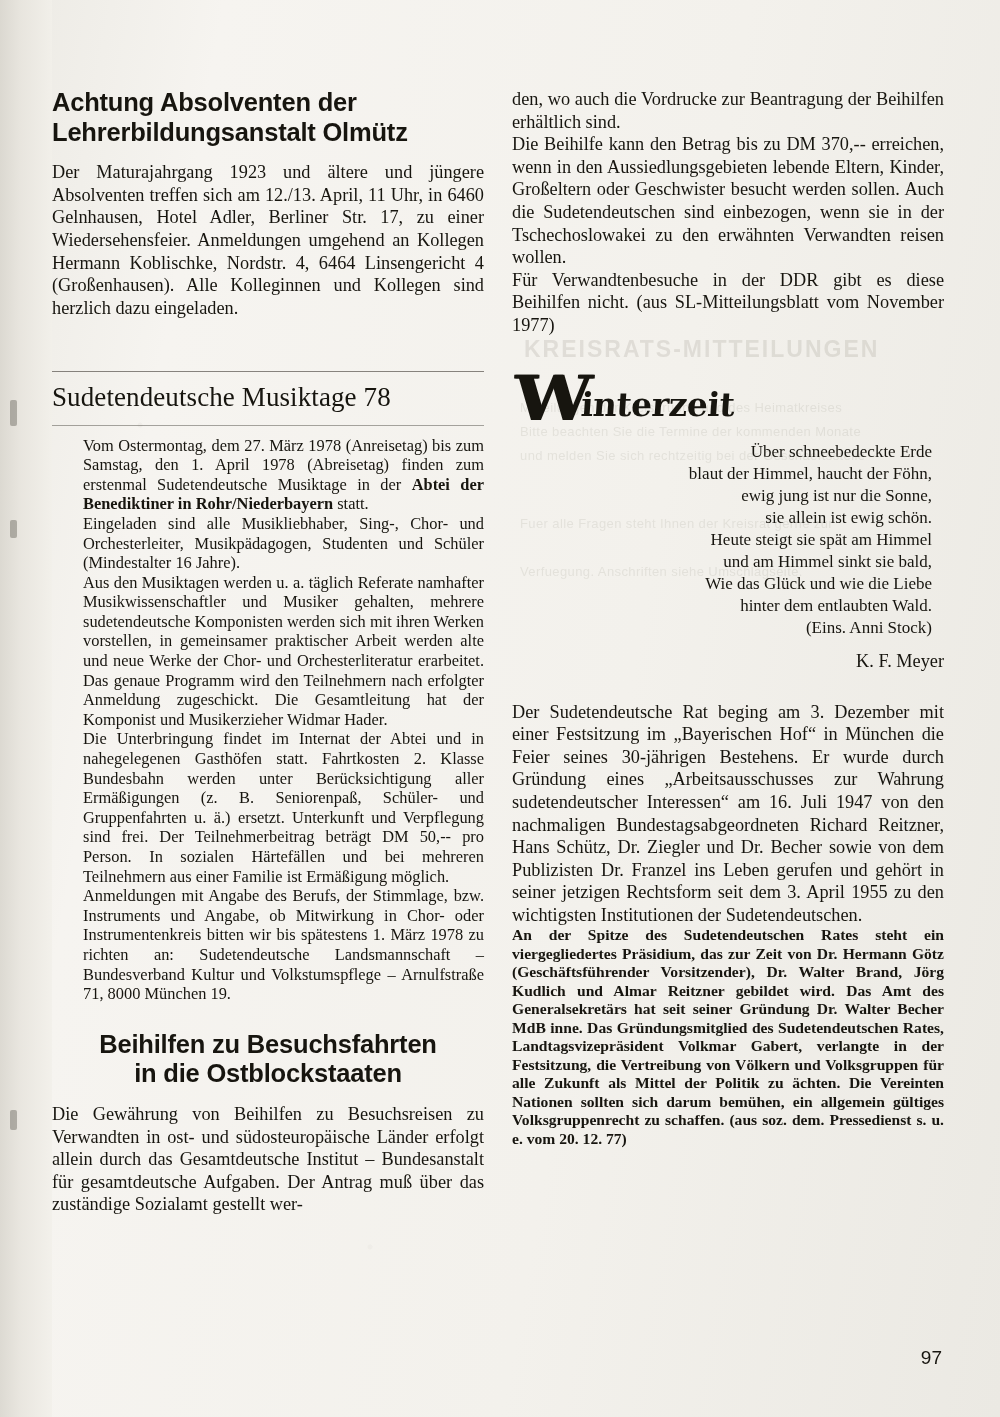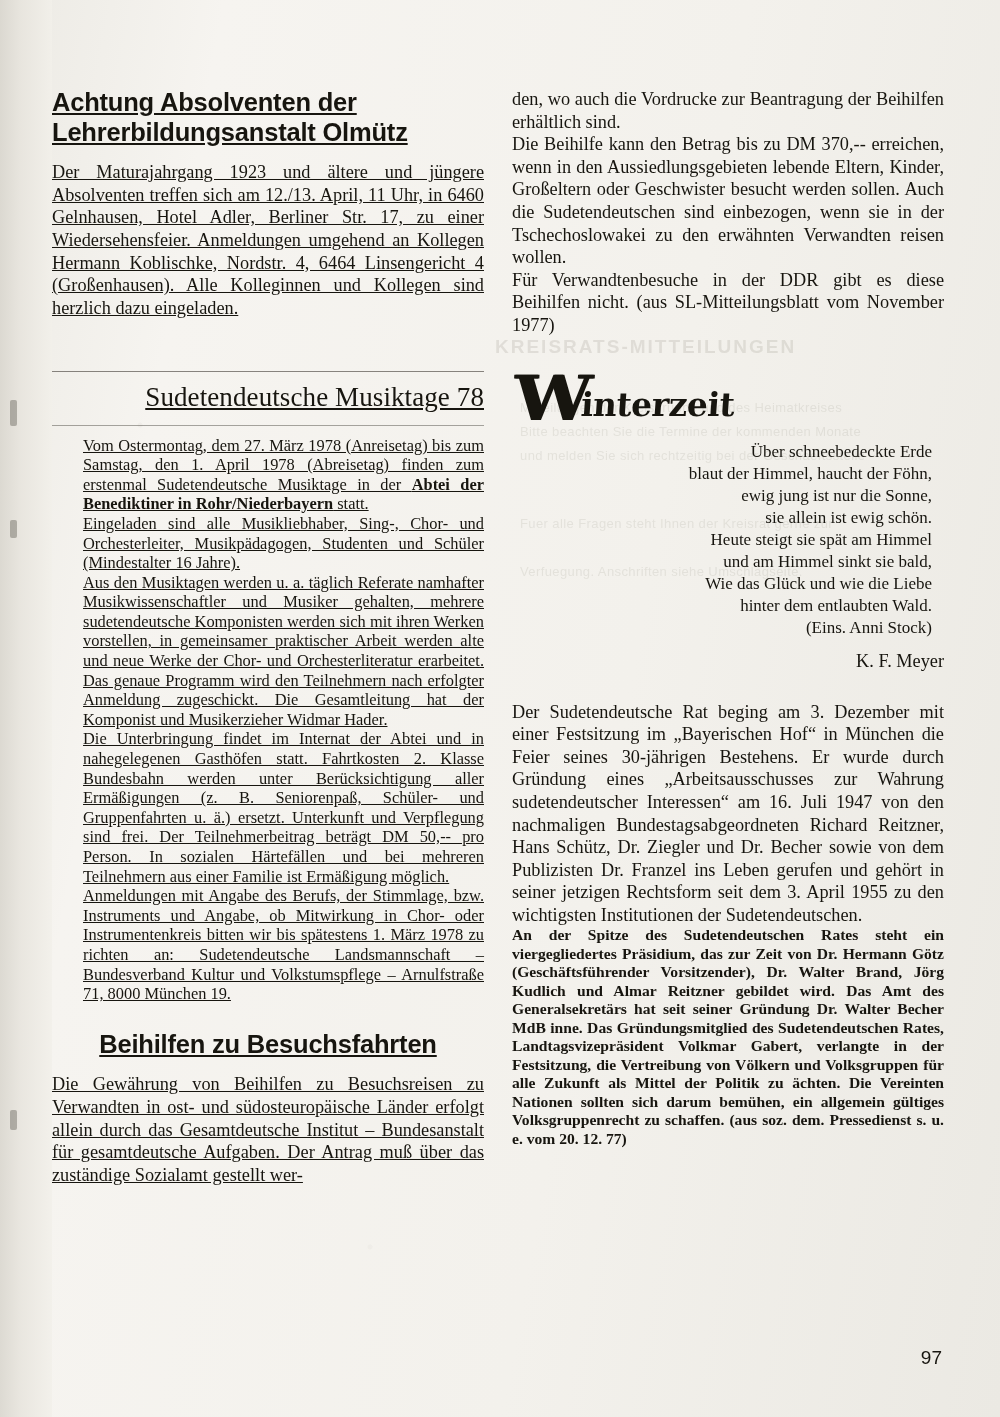--- a/index.html
+++ b/index.html
@@ -41,59 +41,58 @@
   }
   .ghost {
     position: absolute;
     color: rgba(90,85,72,.13);
     font-weight: bold;
     letter-spacing: 2px;
     pointer-events: none;
     font-family: "Liberation Sans", sans-serif;
   }
   .ghost-title {
-    left: 495px;
+    left: 524px;
     top: 336px;
-    font-size: 19px;
+    font-size: 23px;
   }
   .ghost-line {
     left: 520px;
     font-size: 13px;
     font-weight: normal;
     letter-spacing: .4px;
     color: rgba(90,85,72,.10);
   }
 
   .col {
     position: absolute;
     top: 88px;
     width: 432px;
   }
-  .col-left { left: 52px; text-decoration: underline; }
+  .col-left { left: 52px; }
   .col-right { left: 512px; }
 
   h1.sans-head {
     font-family: "Liberation Sans", sans-serif;
     font-weight: bold;
     font-size: 25.5px;
     line-height: 1.16;
     margin: 0 0 14px 0;
     letter-spacing: -0.2px;
   }
   h1.sans-head.center {
     text-align: center;
   }
   h2.serif-head {
     font-family: "Liberation Serif", serif;
     font-weight: normal;
     font-size: 27px;
     line-height: 1.12;
     margin: 0 0 8px 0;
     letter-spacing: .1px;
-    text-align: right;
   }
   p.body {
     margin: 0;
     font-size: 18.3px;
     line-height: 1.235;
     text-align: justify;
     text-justify: inter-word;
     hyphens: manual;
   }
   p.body.small {
@@ -207,21 +206,21 @@
     <div class="rule thin"></div>
 
     <p class="body small"><span>Vom Ostermontag, dem 27. März 1978 (Anreisetag) bis zum Samstag, den 1. April 1978 (Abreisetag) finden zum erstenmal Sudetendeutsche Musiktage in der </span><span class="b">Abtei der Benediktiner in Rohr/Niederbayern</span><span> statt.</span></p>
     <p class="body small">Eingeladen sind alle Musikliebhaber, Sing-, Chor- und Orchesterleiter, Musikpädagogen, Studenten und Schüler (Mindestalter 16 Jahre).</p>
     <p class="body small">Aus den Musiktagen werden u. a. täglich Referate namhafter Musikwissenschaftler und Musiker gehalten, mehrere sudetendeutsche Komponisten werden sich mit ihren Werken vorstellen, in gemeinsamer praktischer Arbeit werden alte und neue Werke der Chor- und Orchesterliteratur erarbeitet. Das genaue Programm wird den Teilnehmern nach erfolgter Anmeldung zugeschickt. Die Gesamtleitung hat der Komponist und Musikerzieher Widmar Hader.</p>
     <p class="body small">Die Unterbringung findet im Internat der Abtei und in nahegelegenen Gasthöfen statt. Fahrtkosten 2. Klasse Bundesbahn werden unter Berücksichtigung aller Ermäßigungen (z. B. Seniorenpaß, Schüler- und Gruppenfahrten u. ä.) ersetzt. Unterkunft und Verpflegung sind frei. Der Teilnehmerbeitrag beträgt DM 50,-- pro Person. In sozialen Härtefällen und bei mehreren Teilnehmern aus einer Familie ist Ermäßigung möglich.</p>
     <p class="body small">Anmeldungen mit Angabe des Berufs, der Stimmlage, bzw. Instruments und Angabe, ob Mitwirkung in Chor- oder Instrumentenkreis bitten wir bis spätestens 1. März 1978 zu richten an: Sudetendeutsche Landsmannschaft – Bundesverband Kultur und Volkstumspflege – Arnulfstraße 71, 8000 München 19.</p>
 
     <div class="sp-md"></div>
 
-    <h1 class="sans-head center"><span>Beihilfen zu Besuchsfahrten</span><br></h1>
+    <h1 class="sans-head center"><span>Beihilfen zu Besuchsfahrten</span><br><span>in die Ostblockstaaten</span></h1>
     <p class="body">Die Gewährung von Beihilfen zu Besuchsreisen zu Verwandten in ost- und südosteuropäische Länder erfolgt allein durch das Gesamtdeutsche Institut – Bundesanstalt für gesamtdeutsche Aufgaben. Der Antrag muß über das zuständige Sozialamt gestellt wer-</p>
   </div>
 
   <div class="col col-right">
 
     <p class="body">den, wo auch die Vordrucke zur Beantragung der Beihilfen erhältlich sind.</p>
     <p class="body">Die Beihilfe kann den Betrag bis zu DM 370,-- erreichen, wenn in den Aussiedlungsgebieten lebende Eltern, Kinder, Großeltern oder Geschwister besucht werden sollen. Auch die Sudetendeutschen sind einbezogen, wenn sie in der Tschechoslowakei zu den erwähnten Verwandten reisen wollen.</p>
     <p class="body">Für Verwandtenbesuche in der DDR gibt es diese Beihilfen nicht. (aus SL-Mitteilungsblatt vom November 1977)</p>
 
     <div class="sp-md"></div>

